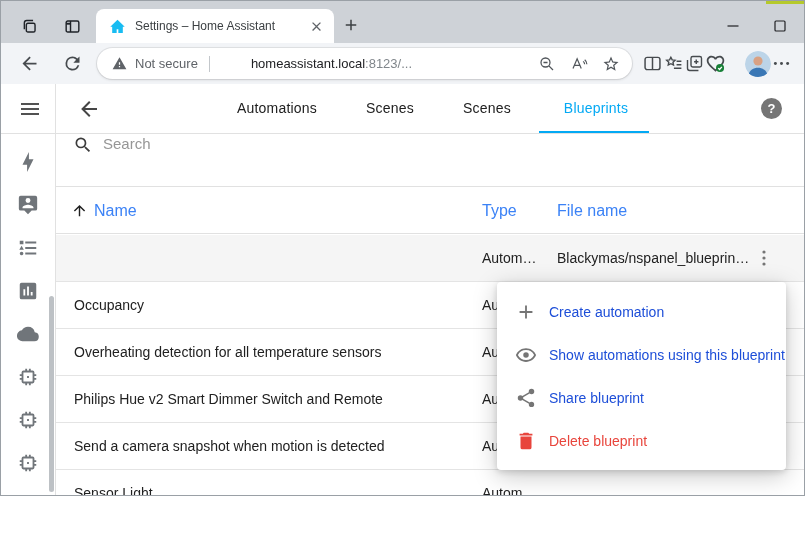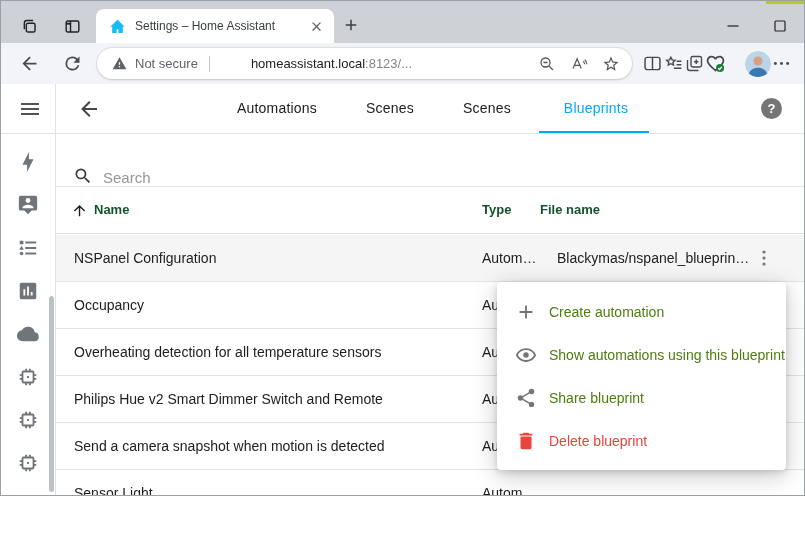--- a/index.html
+++ b/index.html
@@ -57,52 +57,52 @@
   .app-back { position:absolute; left:76px; top:13px; width:24px; height:24px; color:#454545; cursor:pointer; }
   .app-tab { position:absolute; top:0; height:49px; line-height:49px; transform:translateX(-50%);
              font-size:14px; color:#212121; letter-spacing:.2px; cursor:pointer; white-space:nowrap; }
   .app-tab.active { color:#03a9f4;text-align:center; }
   .tab-underline { position:absolute; left:538px; top:47px; width:110px; height:2px; background:#03a9f4; }
   .help-btn { position:absolute; left:760px; top:14px; width:21px; height:21px; border-radius:50%;
               background:#757575; color:#fff; font-size:13px; font-weight:bold; text-align:center;
               line-height:21px; cursor:pointer; }
 
   .search-row { position:absolute; top:134px; left:55px; right:0; height:52px;
-                border-bottom:1px solid #e1e1e1; display:flex; align-items:flex-end; padding-left:17px; }
+                border-bottom:1px solid #e1e1e1; display:flex; align-items:flex-start; padding-left:17px; }
   .search-ico { width:20px; height:20px; color:#3c3c3c; flex:0 0 auto; }
   .search-input { border:none; outline:none; background:transparent; font-size:15px;
                   color:#212121; margin-left:10px; flex:1;
                   font-family:"Liberation Sans", sans-serif; }
   .search-input::placeholder { color:#969696; opacity:1; }
 
   .thead { position:absolute; top:186px; left:55px; right:0; height:47px;
-           border-bottom:1px solid #e1e1e1; font-size:13px; font-weight:bold; color:#14532d; }
+           border-bottom:1px solid #e1e1e1; font-size:16px; font-weight:normal; color:#3b82f6; }
   .sort-ico { position:absolute; left:15px; top:15px; width:17px; height:17px; color:#212121; cursor:pointer; }
   .th-name { position:absolute; left:38px; top:15px; cursor:pointer; }
   .th-type { position:absolute; left:426px; top:15px; cursor:pointer; }
-  .th-file { position:absolute; left:484px; top:15px; cursor:pointer; }
+  .th-file { position:absolute; left:501px; top:15px; cursor:pointer; }
 
   .rows { position:absolute; top:234px; left:55px; right:0; }
   .row { position:relative; height:47px; border-bottom:1px solid #e4e4e4; font-size:14px;
          color:#212121; cursor:pointer; }
   .row.hl { background:#f5f5f5; }
   .c-name { position:absolute; left:18px; top:15px; white-space:nowrap; }
   .c-type { position:absolute; left:426px; top:15px; white-space:nowrap;text-align:right; }
   .c-file { position:absolute; left:501px; top:15px; width:205px; white-space:nowrap;
             overflow:hidden; text-overflow:ellipsis; }
   .kebab { position:absolute; left:696px; top:11px; width:24px; height:24px; color:#757575; cursor:pointer; }
 
   
   .menu { position:absolute; left:496px; top:281px; width:289px; background:#fff; z-index:20;
           border-radius:4px; padding:8px 0;
           box-shadow:0 6px 24px rgba(0,0,0,.22), 0 2px 6px rgba(0,0,0,.14); }
   .menu-item { height:43px; display:flex; align-items:center; padding-left:18px; cursor:pointer; }
   .menu-item.hl { background:#f1f1f1; }
   .mi-ico { width:22px; height:22px; color:#757575; flex:0 0 auto; }
-  .mi-label { margin-left:12px; font-size:14px; color:#4d7c0f; white-space:nowrap; }
+  .mi-label { margin-left:12px; font-size:14px; color:#1d4ed8; white-space:nowrap; }
   .menu-item.danger .mi-ico { color:#e8453c; }
   .menu-item.danger .mi-label { color:#e8453c; }
 
   svg { display:block; }
 </style>
 </head>
 <body>
 
 <div class="window">
 
@@ -321,21 +321,20 @@
           <path d="M13 20h-2V8l-5.5 5.5-1.42-1.42L12 4.16l7.92 7.92-1.42 1.42L13 8v12Z"></path>
         </svg>
     </span>
     <span class="th-name">Name</span>
     <span class="th-type">Type</span>
     <span class="th-file">File name</span>
   </div>
 
   <div class="rows">
     <div class="row hl">
-      <span class="c-name">NSPanel Configuration</span>
       <span class="c-type">Autom…</span>
       <span class="c-file">Blackymas/nspanel_blueprin…</span>
       <span class="kebab">
         <svg viewBox="0 0 24 24" fill="currentColor">
             <circle cx="12" cy="6" r="1.6"></circle>
             <circle cx="12" cy="12" r="1.6"></circle>
             <circle cx="12" cy="18" r="1.6"></circle>
           </svg>
       </span>
     </div>

